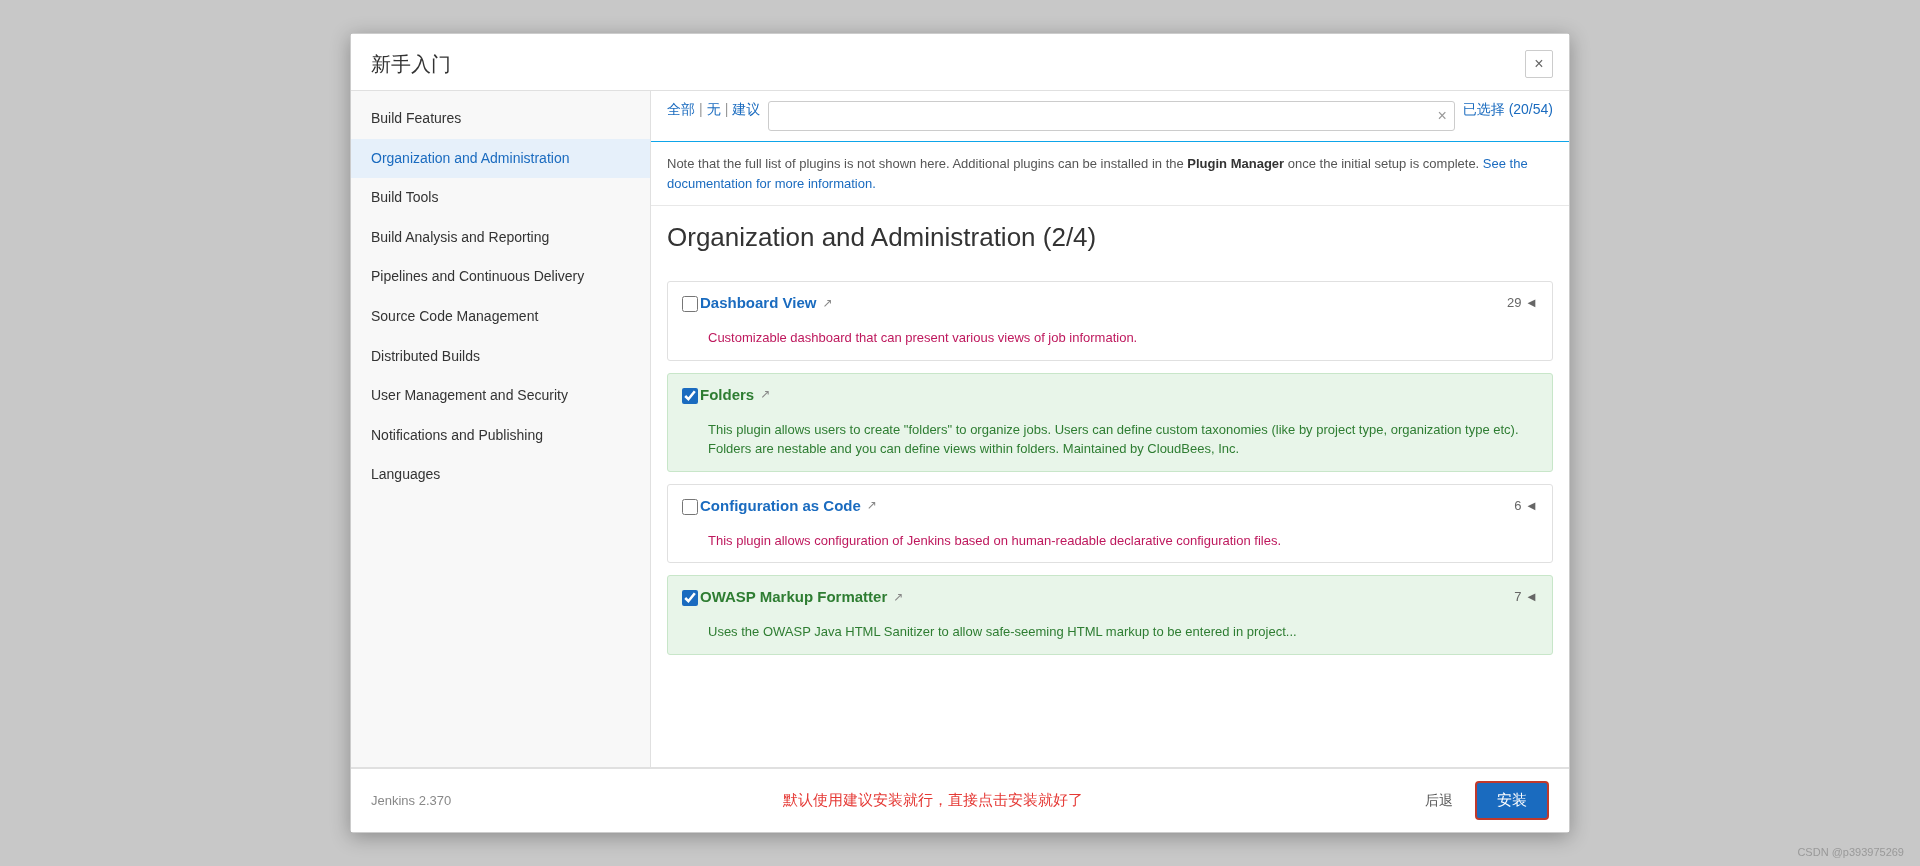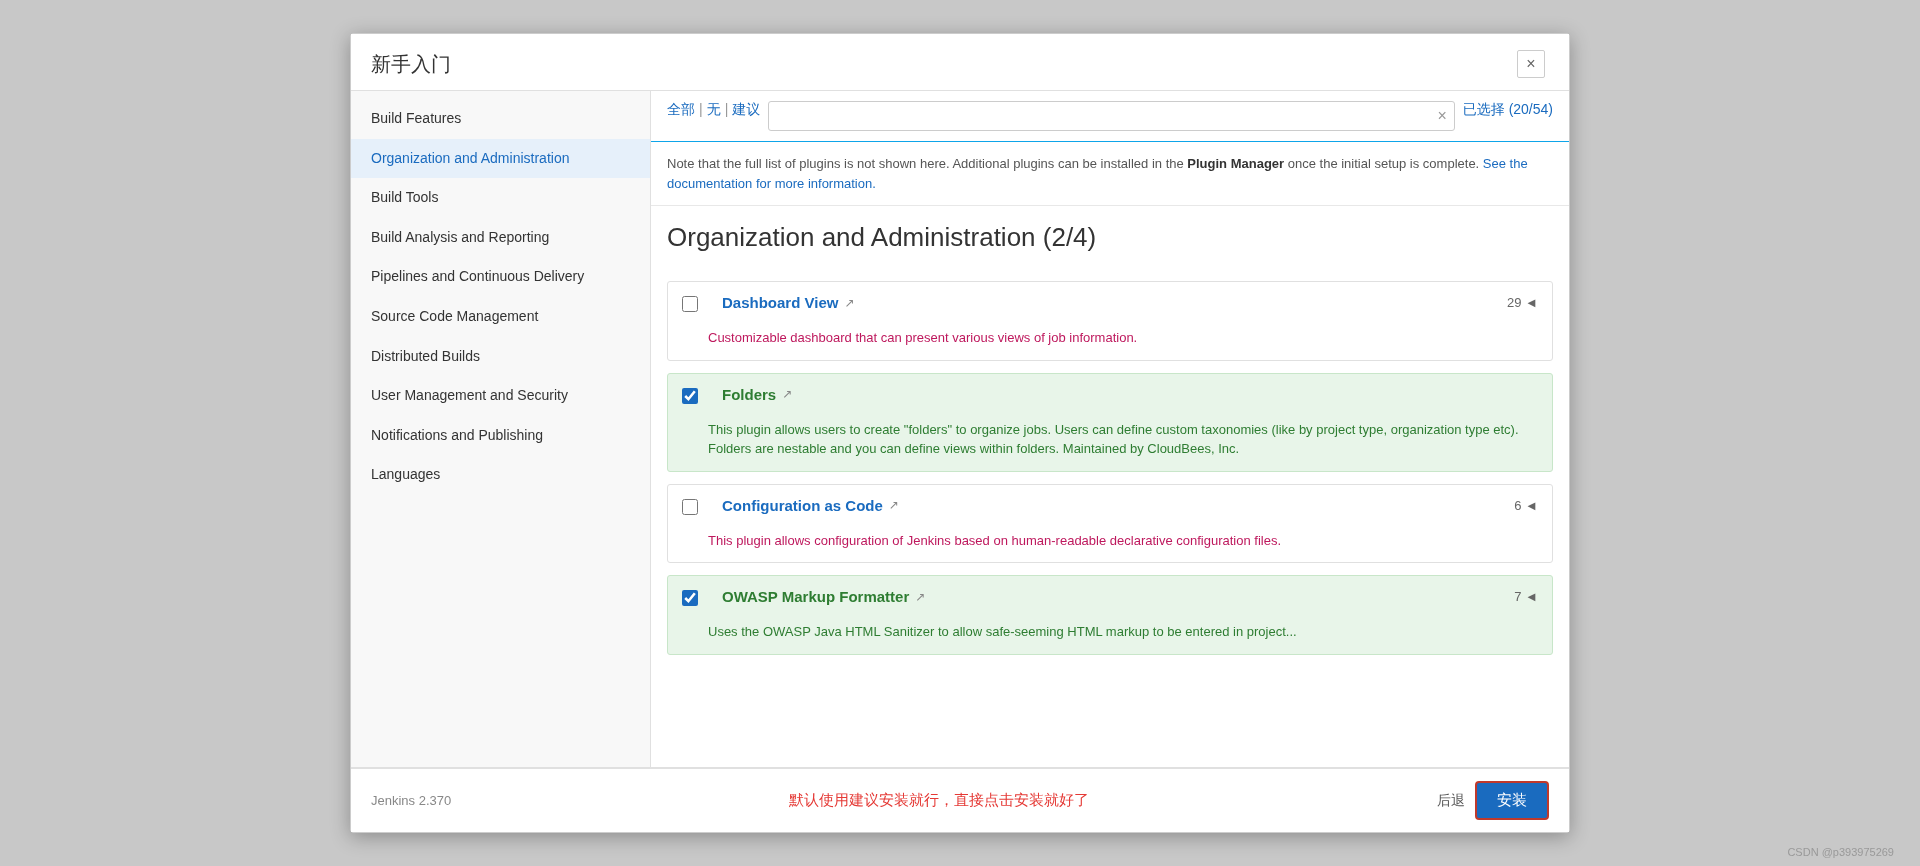--- a/index.html
+++ b/index.html
@@ -32,21 +32,21 @@
       height: 800px;
       display: flex;
       flex-direction: column;
       box-shadow: 0 4px 20px rgba(0,0,0,0.3);
       position: relative;
     }
     .modal-header {
       display: flex;
       align-items: center;
       justify-content: space-between;
-      padding: 16px 24px 12px 20px;
+      padding: 16px 16px 12px 20px;
       border-bottom: 1px solid #e0e0e0;
       background: #fff;
     }
     .modal-title {
       font-size: 20px;
       font-weight: 500;
       color: #333;
     }
     .modal-close {
       background: none;
@@ -173,21 +173,21 @@
       overflow: hidden;
     }
     .plugin-item.selected {
       background: #e8f5e9;
       border-color: #c8e6c9;
     }
     .plugin-header {
       display: flex;
       align-items: flex-start;
       padding: 12px 14px;
-      gap: 24px;
+      gap: 2px;
     }
     .plugin-checkbox {
       margin-top: 2px;
       width: 16px;
       height: 16px;
       cursor: pointer;
       accent-color: #1a6bbf;
       flex-shrink: 0;
     }
     .plugin-name-row {
@@ -233,21 +233,21 @@
       color: #888;
       font-size: 13px;
     }
     .footer-note {
       color: #e53935;
       font-size: 15px;
       font-weight: 500;
     }
     .footer-actions {
       display: flex;
-      gap: 0;
+      gap: 12px;
       align-items: center;
     }
     .btn-back {
       background: none;
       border: none;
       color: #555;
       font-size: 14px;
       cursor: pointer;
       padding: 6px 10px;
     }
@@ -258,21 +258,21 @@
       border-radius: 4px;
       padding: 8px 20px;
       font-size: 15px;
       font-weight: 500;
       cursor: pointer;
     }
     
     .watermark {
       position: absolute;
       bottom: 8px;
-      right: 26px;
+      right: 16px;
       font-size: 11px;
       color: #999;
     }
   </style>
 </head>
 <body>
 
 <div class="modal-overlay">
   <div class="modal">
 

